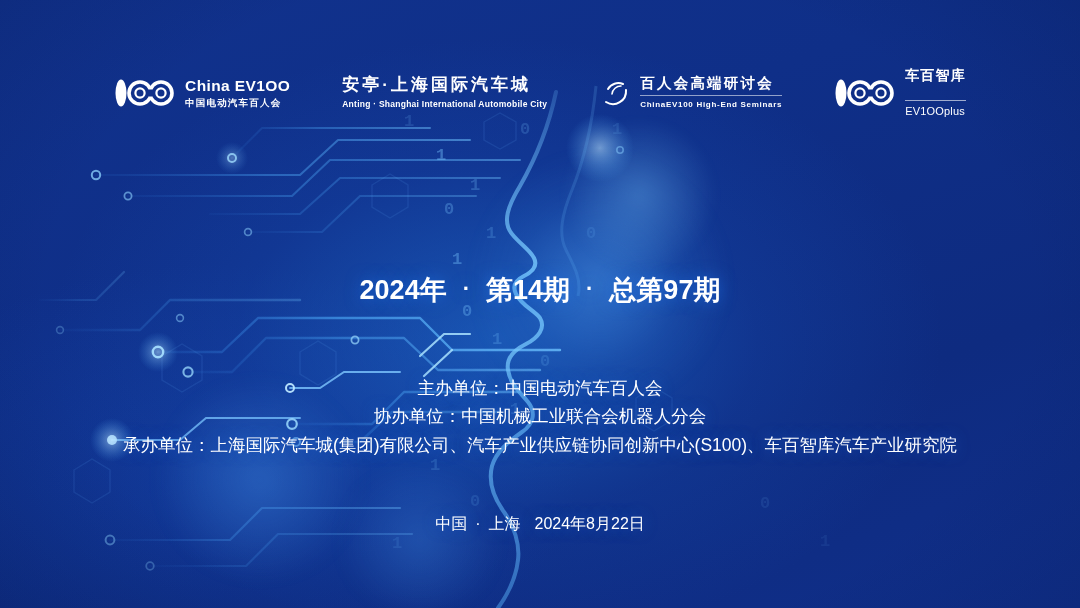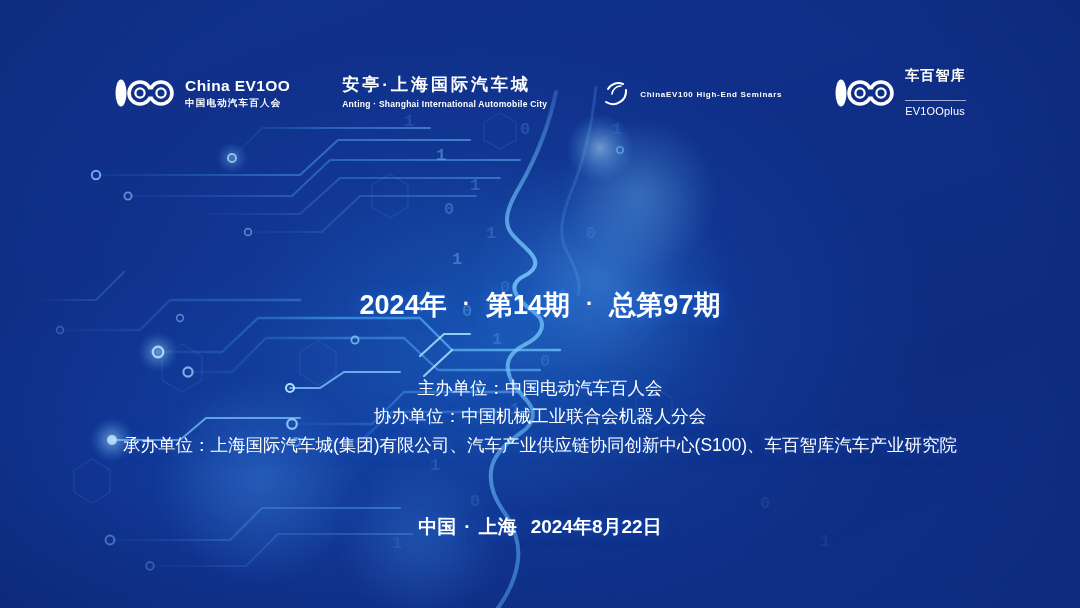--- a/index.html
+++ b/index.html
@@ -171,21 +171,21 @@
     letter-spacing: 1px;
     line-height: 1.2;
     white-space: nowrap;
     text-shadow: 0 0 22px rgba(30,110,225,0.85), 0 2px 5px rgba(4,20,70,0.55);
   }
 
   
   .issue-line {
     position: absolute;
     left: 0; right: 0;
-    top: 289px;
+    top: 274px;
     text-align: center;
     font-size: 27px;
     font-weight: 700;
     color: #ffffff;
     line-height: 1.25;
     white-space: nowrap;
     text-shadow: 0 0 16px rgba(30,110,225,0.8);
   }
   .issue-sep {
     display: inline-block;
@@ -210,22 +210,22 @@
     text-shadow: 0 0 14px rgba(25,95,210,0.75);
   }
   .org-line.wide { font-size: 17.5px; letter-spacing: 0px; }
 
   
   .footer-line {
     position: absolute;
     left: 0; right: 0;
     top: 514px;
     text-align: center;
-    font-size: 19px;
-    font-weight: 700;
+    font-size: 16px;
+    font-weight: 400;
     color: #ffffff;
     white-space: nowrap;
     text-shadow: 0 0 14px rgba(25,95,210,0.7);
   }
   .footer-sep { display: inline-block; padding: 0 8px; }
   .footer-gap { display: inline-block; width: 14px; }
 </style>
 </head>
 <body>
 
@@ -402,20 +402,21 @@
       </div>
     </div>
 
     <div class="logo">
       <svg class="logo-mark" width="32" height="32" viewBox="0 0 32 32">
         <path d="M24 7 A 12 12 0 0 0 9 12" fill="none" stroke="#ffffff" stroke-width="2" stroke-linecap="round"></path>
         <path d="M27 13 A 13 13 0 0 1 7 25" fill="none" stroke="#ffffff" stroke-width="2" stroke-linecap="round"></path>
         <path d="M22 9 A 9 9 0 0 0 13 17" fill="none" stroke="#ffffff" stroke-width="1.6" stroke-linecap="round"></path>
       </svg>
       <div class="logo-text">
+        <div class="seminar-cn">百人会高端研讨会</div>
         <div class="seminar-en">ChinaEV100 High-End Seminars</div>
       </div>
     </div>
 
     <div class="logo">
       <svg class="logo-mark" width="62" height="30" viewBox="0 0 62 30">
         <ellipse cx="7" cy="15" rx="5.5" ry="13.5" fill="#ffffff"></ellipse>
         <g fill="none" stroke="#ffffff" stroke-width="3.6">
           <circle cx="26" cy="15" r="11"></circle>
           <circle cx="47" cy="15" r="11"></circle>

